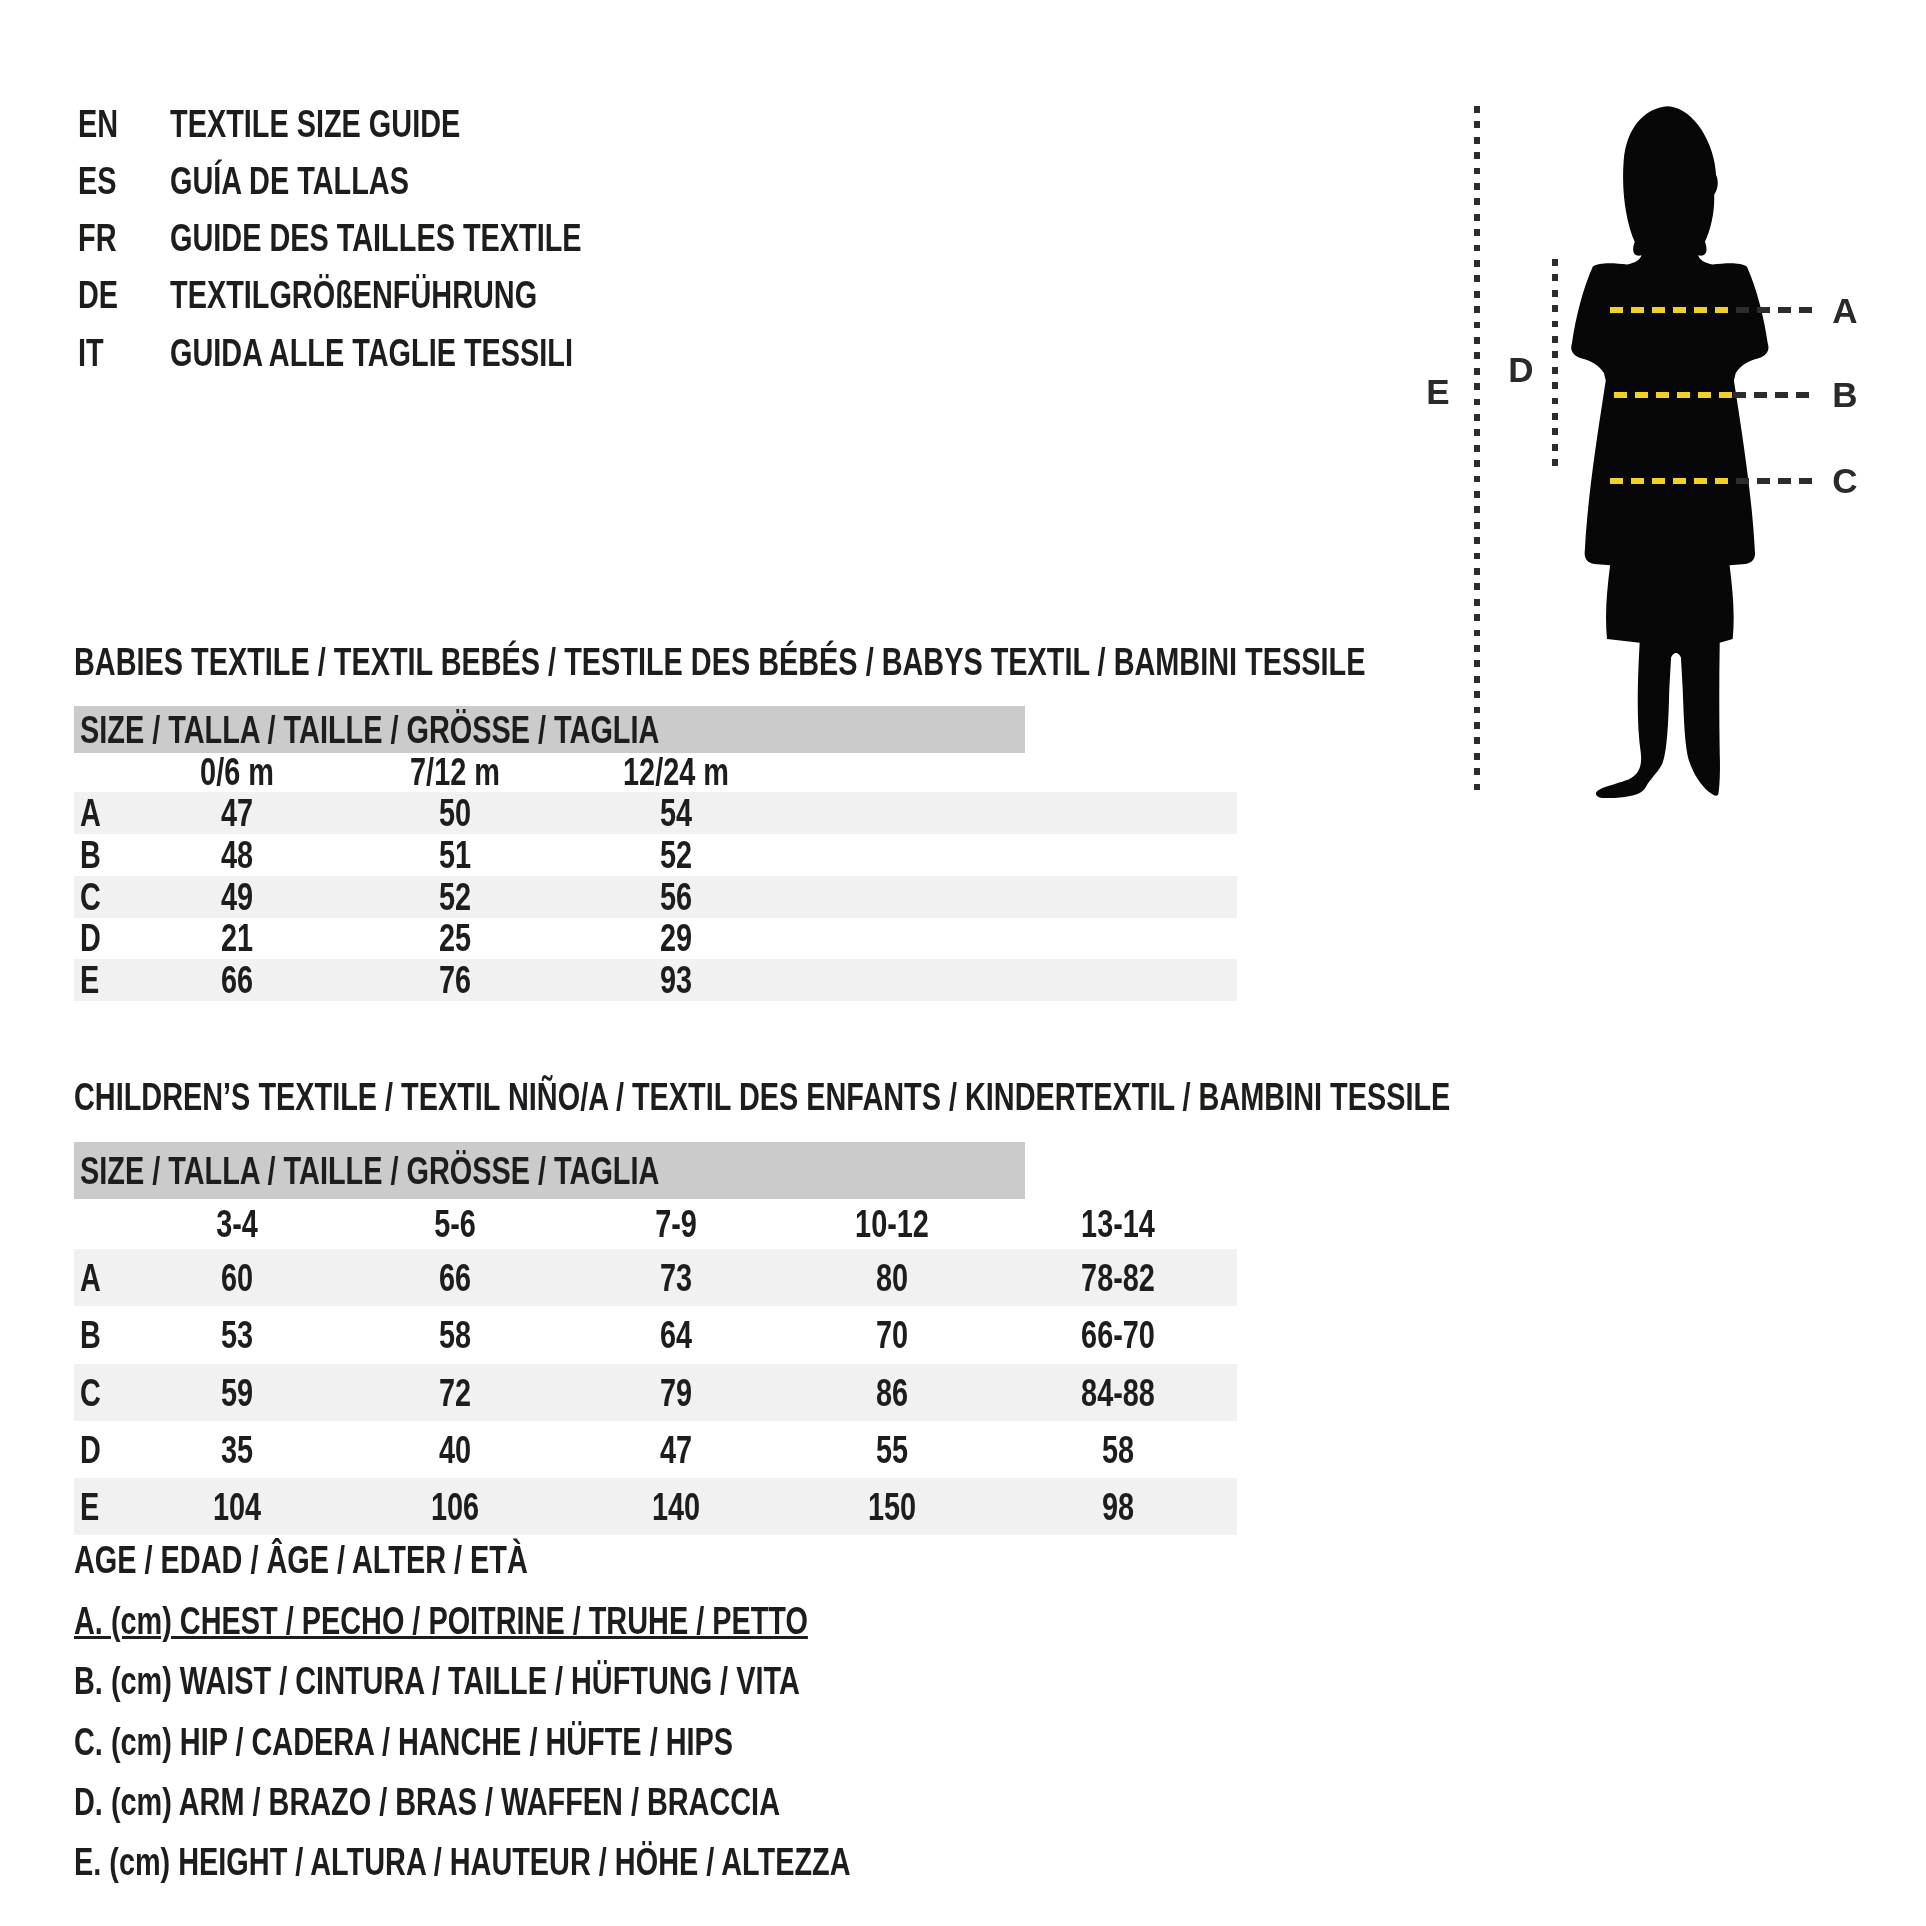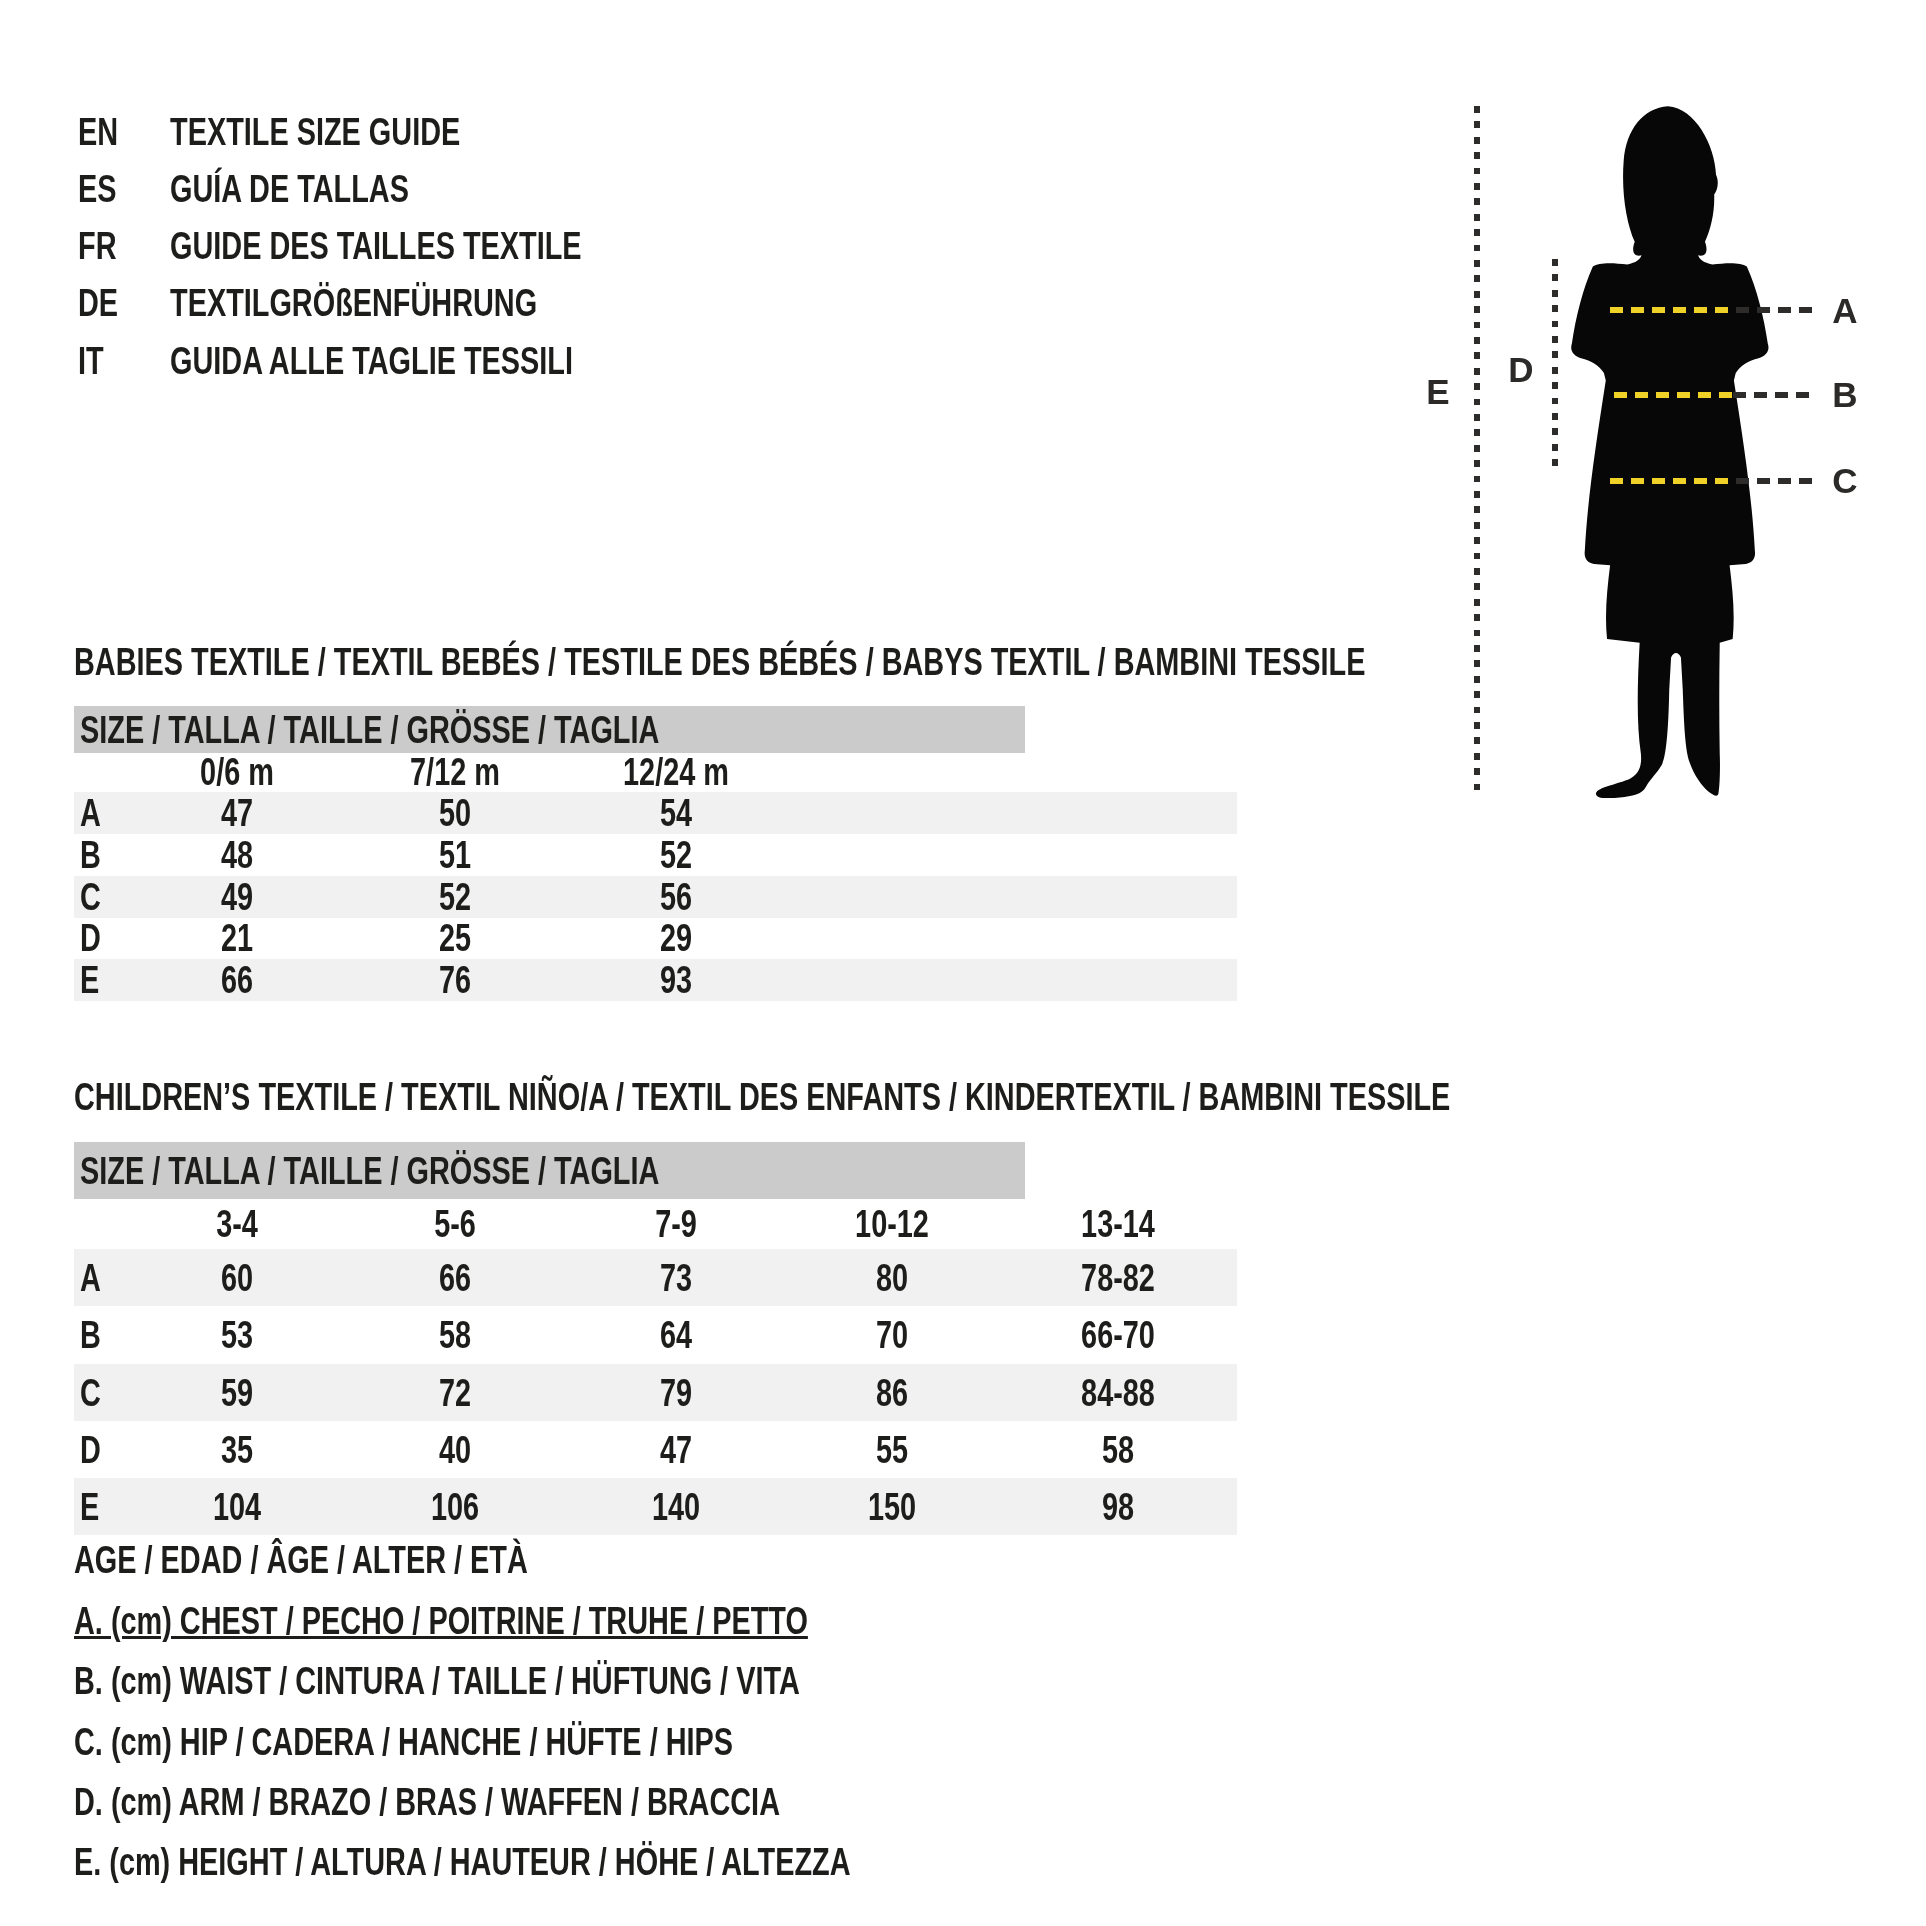--- a/index.html
+++ b/index.html
@@ -16,21 +16,21 @@
     display:inline-block;
     transform:scaleX(0.74);
     transform-origin:0 50%;
     white-space:nowrap;
     font-weight:700;
     font-size:39px;
     line-height:1;
     color:#1d1d1b;
   }
   
-  .lang-row{position:absolute;left:0;height:39px;width:863px;margin-top:8px;}
+  .lang-row{position:absolute;left:0;height:39px;width:863px;}
   .lang-code{position:absolute;left:78px;top:50%;transform:translateY(-50%) scaleX(0.74);transform-origin:0 50%;font-weight:700;font-size:39px;white-space:nowrap;display:inline-block;}
   .lang-title{position:absolute;left:170px;top:50%;transform:translateY(-50%) scaleX(0.74);transform-origin:0 50%;font-weight:700;font-size:39px;white-space:nowrap;display:inline-block;}
   
   .sec-title{position:absolute;left:74px;height:39px;display:flex;align-items:center;justify-content:flex-end;}
   
   .size-bar{
     position:absolute;left:74px;width:951px;
     background:#cbcbcb;
     display:flex;align-items:center;
   }

